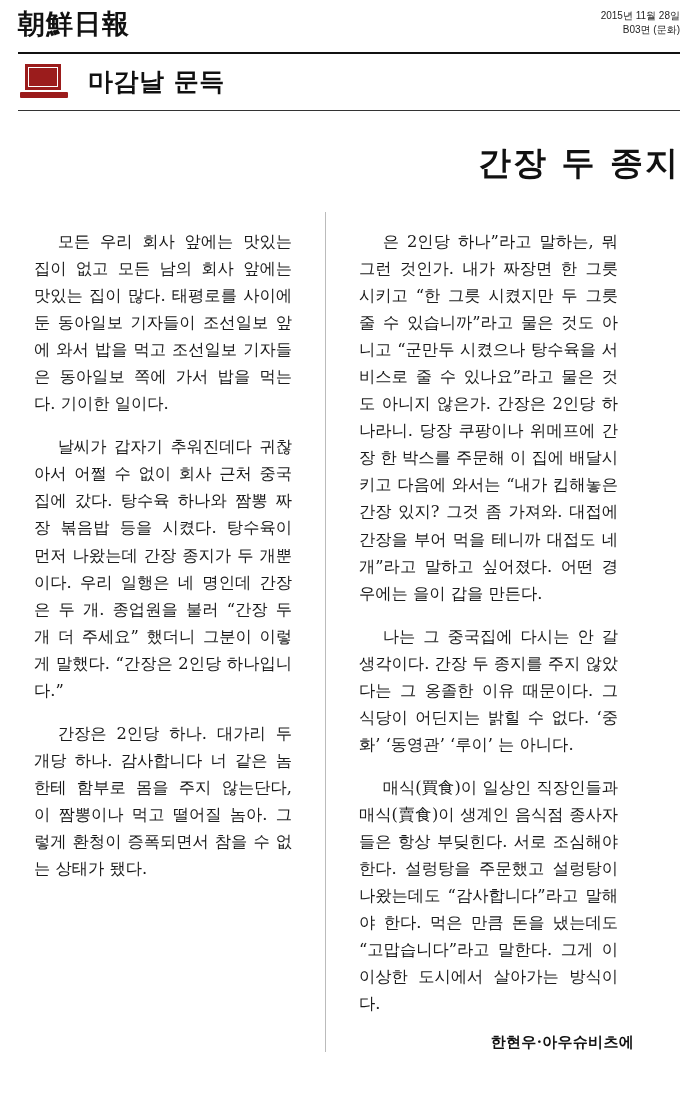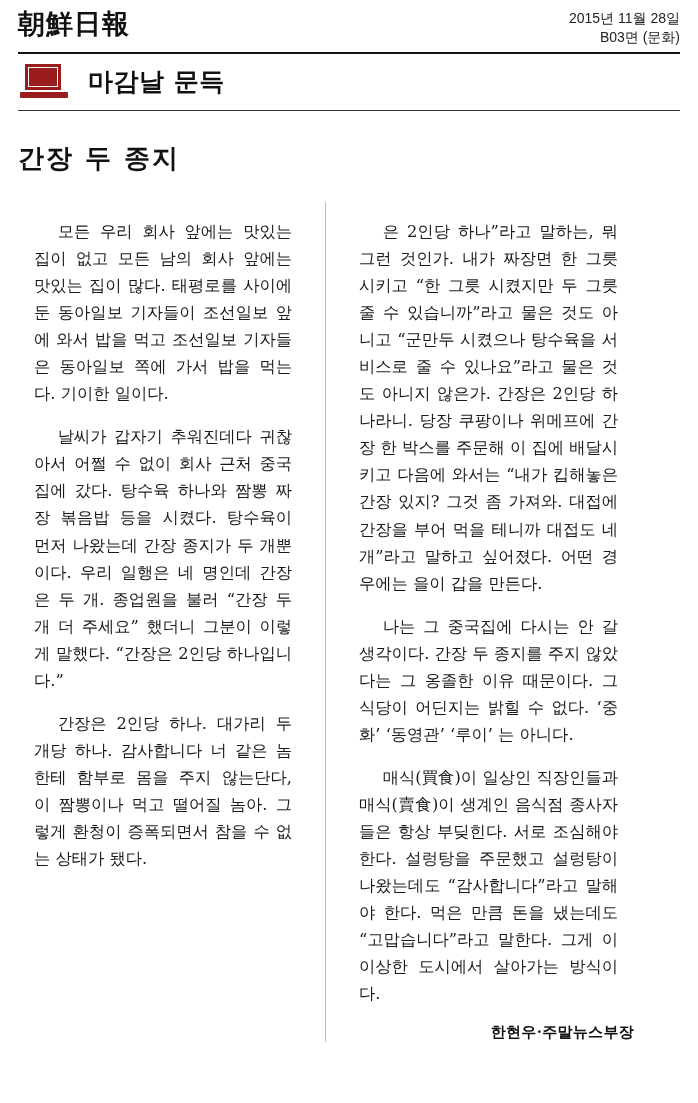--- a/index.html
+++ b/index.html
@@ -36,21 +36,21 @@
     font-weight: bold;
     letter-spacing: 1px;
     color: #111;
     line-height: 1;
     padding-top: 2px;
     white-space: nowrap;
   }
   .masthead-right {
     text-align: right;
     font-family: "Liberation Sans", sans-serif;
-    font-size: 14px;
+    font-size: 10px;
     color: #222;
     line-height: 1.35;
     padding-top: 1px;
   }
 
   .rule-top {
     border-top: 2px solid #111;
     margin-top: 4px;
   }
 
@@ -101,22 +101,22 @@
     color: #111;
     line-height: 1;
   }
 
   .rule-thin {
     border-top: 1px solid #333;
   }
 
   
   .headline {
-    text-align: left;
-    font-size: 26px;
+    text-align: right;
+    font-size: 33px;
     font-weight: bold;
     letter-spacing: 2px;
     padding: 30px 0 26px 0;
     color: #111;
   }
 
   
   .columns {
     display: flex;
     gap: 0;
@@ -182,17 +182,17 @@
   <div class="columns">
     <div class="col left">
       <p>모든 우리 회사 앞에는 맛있는 집이 없고 모든 남의 회사 앞에는 맛있는 집이 많다. 태평로를 사이에 둔 동아일보 기자들이 조선일보 앞에 와서 밥을 먹고 조선일보 기자들은 동아일보 쪽에 가서 밥을 먹는다. 기이한 일이다.</p>
       <p>날씨가 갑자기 추워진데다 귀찮아서 어쩔 수 없이 회사 근처 중국집에 갔다. 탕수육 하나와 짬뽕 짜장 볶음밥 등을 시켰다. 탕수육이 먼저 나왔는데 간장 종지가 두 개뿐이다. 우리 일행은 네 명인데 간장은 두 개. 종업원을 불러 “간장 두 개 더 주세요” 했더니 그분이 이렇게 말했다. “간장은 2인당 하나입니다.”</p>
       <p>간장은 2인당 하나. 대가리 두 개당 하나. 감사합니다 너 같은 놈한테 함부로 몸을 주지 않는단다, 이 짬뽕이나 먹고 떨어질 놈아. 그렇게 환청이 증폭되면서 참을 수 없는 상태가 됐다.</p>
     </div>
     <div class="col right">
       <p>은 2인당 하나”라고 말하는, 뭐 그런 것인가. 내가 짜장면 한 그릇 시키고 “한 그릇 시켰지만 두 그릇 줄 수 있습니까”라고 물은 것도 아니고 “군만두 시켰으나 탕수육을 서비스로 줄 수 있나요”라고 물은 것도 아니지 않은가. 간장은 2인당 하나라니. 당장 쿠팡이나 위메프에 간장 한 박스를 주문해 이 집에 배달시키고 다음에 와서는 “내가 킵해놓은 간장 있지? 그것 좀 가져와. 대접에 간장을 부어 먹을 테니까 대접도 네 개”라고 말하고 싶어졌다. 어떤 경우에는 을이 갑을 만든다.</p>
       <p>나는 그 중국집에 다시는 안 갈 생각이다. 간장 두 종지를 주지 않았다는 그 옹졸한 이유 때문이다. 그 식당이 어딘지는 밝힐 수 없다. ‘중화’ ‘동영관’ ‘루이’ 는 아니다.</p>
       <p>매식(買食)이 일상인 직장인들과 매식(賣食)이 생계인 음식점 종사자들은 항상 부딪힌다. 서로 조심해야 한다. 설렁탕을 주문했고 설렁탕이 나왔는데도 “감사합니다”라고 말해야 한다. 먹은 만큼 돈을 냈는데도 “고맙습니다”라고 말한다. 그게 이 이상한 도시에서 살아가는 방식이다.</p>
-      <div class="byline">한현우·주말뉴스부장</div>
+      <div class="byline">한현우·아우슈비츠에</div>
     </div>
   </div>
 
 </div>
 
 </body></html>

